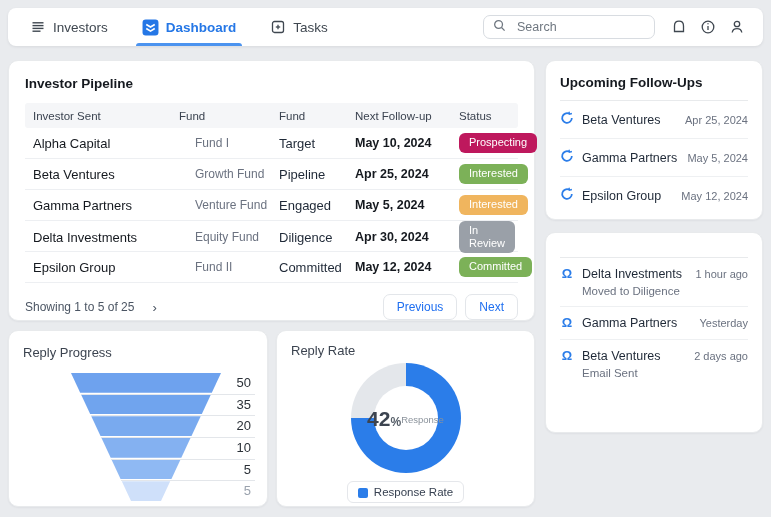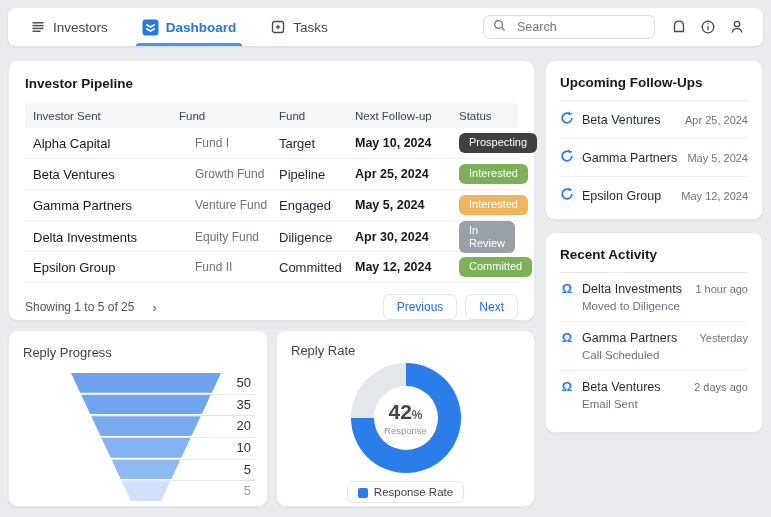--- a/index.html
+++ b/index.html
@@ -107,21 +107,21 @@
   .fnum.muted { color: #9aa2ad; }
 
   
   .donut-card { left: 276px; top: 330px; width: 259px; height: 177px; padding: 12px 14px; }
   .donut-wrap { display: flex; justify-content: center; margin-top: 5px; }
   .donut { position: relative; width: 110px; height: 110px; border-radius: 50%; }
   .donut::before {
     content: ""; position: absolute; inset: 23px; background: #fff; border-radius: 50%;
   }
   .donut-center {
-    position: absolute; inset: 0; display: flex; flex-direction: column;
+    position: absolute; inset: 0; display: flex; 
     align-items: center; justify-content: center; z-index: 1;
   }
   .donut-val { font-size: 21px; font-weight: 700; color: #3c4450; line-height: 1; }
   .donut-val .unit { font-size: 12px; font-weight: 600; color: #555e68; }
   .donut-sub { font-size: 9.5px; color: #8a929b; margin-top: 3px; }
   .legend-row { display: flex; justify-content: center; margin-top: 8px; }
   .legend {
     display: flex; align-items: flex-end; gap: 6px; border: 1px solid #e5e7eb;
     border-radius: 6px; padding: 4px 10px; font-size: 11.5px; color: #374151;
     background: #fff;
@@ -206,21 +206,21 @@
     <span>Fund</span>
     <span>Next Follow-up</span>
     <span>Status</span>
   </div>
 
   <div class="trow">
     <span class="cell-name">Alpha Capital</span>
     <span class="cell-fund">Fund I</span>
     <span class="cell-stage">Target</span>
     <span class="cell-next">May 10, 2024</span>
-    <span><span class="badge" style="background: #404040;">Prospecting</span></span>
+    <span><span class="badge" style="background: #be185d;">Prospecting</span></span>
   </div>
   <div class="trow">
     <span class="cell-name">Beta Ventures</span>
     <span class="cell-fund">Growth Fund</span>
     <span class="cell-stage">Pipeline</span>
     <span class="cell-next">Apr 25, 2024</span>
     <span><span class="badge" style="background: rgb(124, 177, 88);">Interested</span></span>
   </div>
   <div class="trow">
     <span class="cell-name">Gamma Partners</span>
@@ -283,38 +283,36 @@
           <path d="M13.5 8 A5.5 5.5 0 1 1 10.6 3.2"></path>
           <polyline points="10.2,0.8 10.9,3.5 13.6,2.9" stroke-width="1.6"></polyline>
         </svg>
     </span>
     <span class="fu-name">Epsilon Group</span>
     <span class="fu-date">May 12, 2024</span>
   </div>
 </aside>
 
 <aside class="card activity">
-  <div class="card-title">Recent Activity</div>
   <div class="divider"></div>
 
   <div class="act-item">
     <div class="act-line1">
       <span class="omega">Ω</span>
       <span class="act-name">Delta Investments</span>
       <span class="act-time">1 hour ago</span>
     </div>
     <div class="act-detail">Moved to Diligence</div>
   </div>
   <div class="act-item">
     <div class="act-line1">
       <span class="omega">Ω</span>
       <span class="act-name">Gamma Partners</span>
       <span class="act-time">Yesterday</span>
     </div>
-    <div class="act-detail">Call Scheduled</div>
   </div>
   <div class="act-item">
     <div class="act-line1">
       <span class="omega">Ω</span>
       <span class="act-name">Beta Ventures</span>
       <span class="act-time">2 days ago</span>
     </div>
     <div class="act-detail">Email Sent</div>
   </div>
 </aside>

